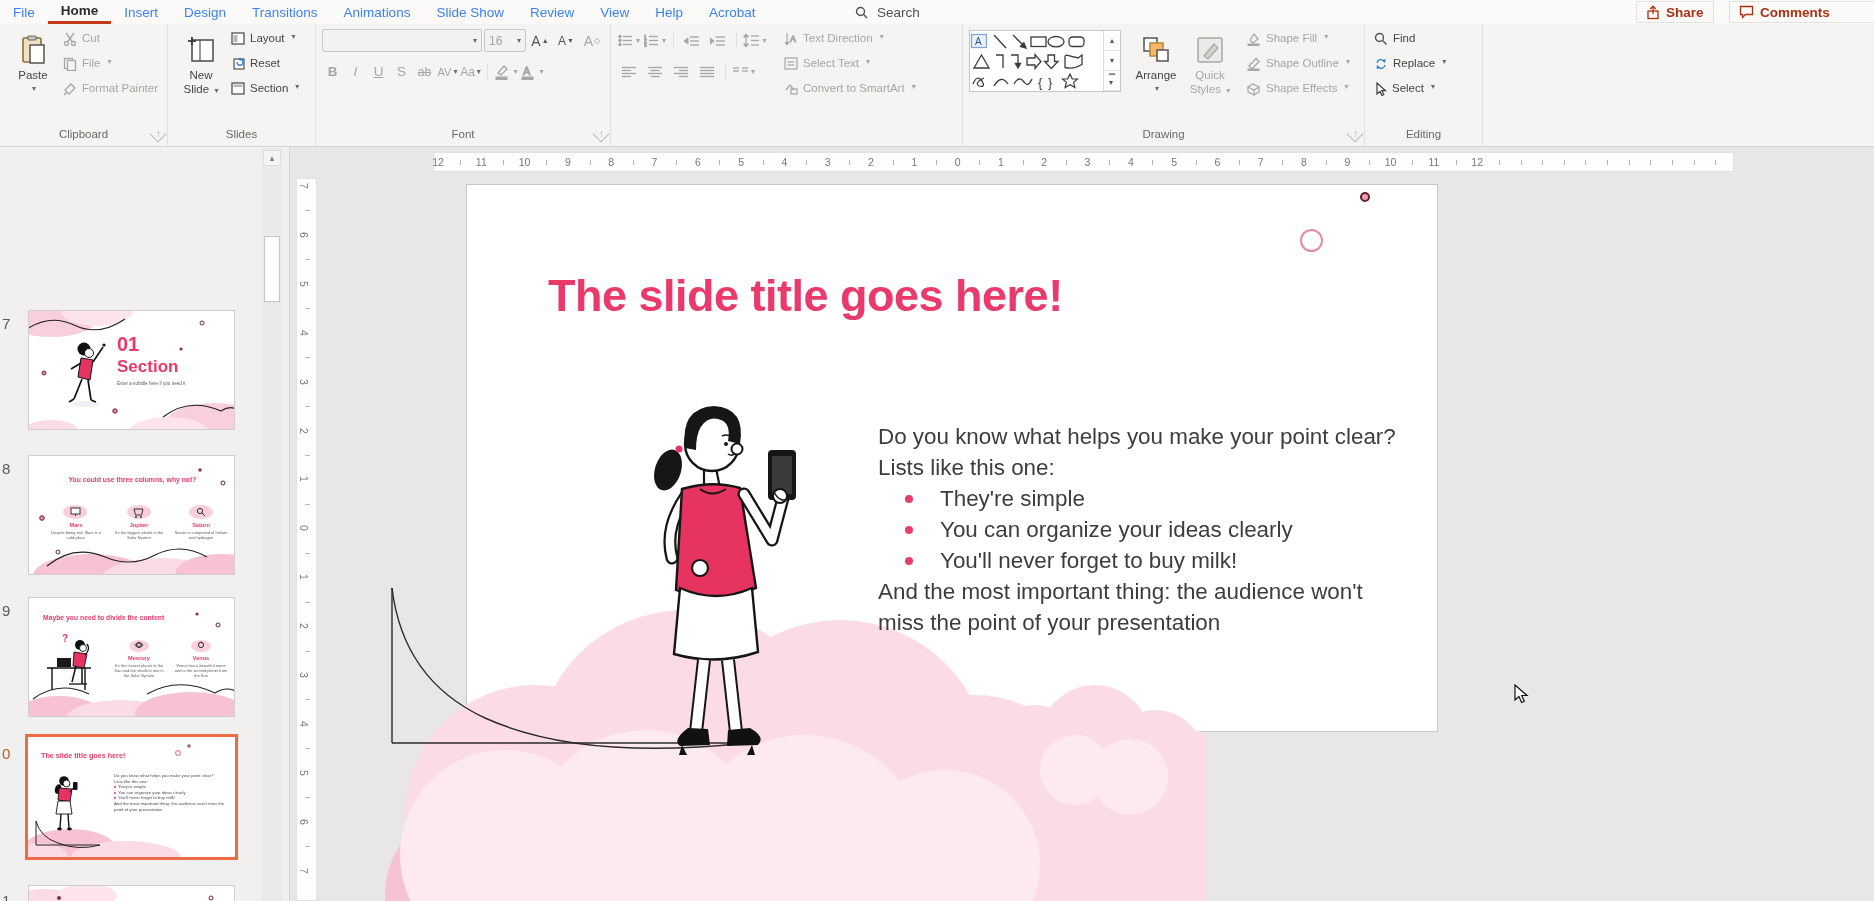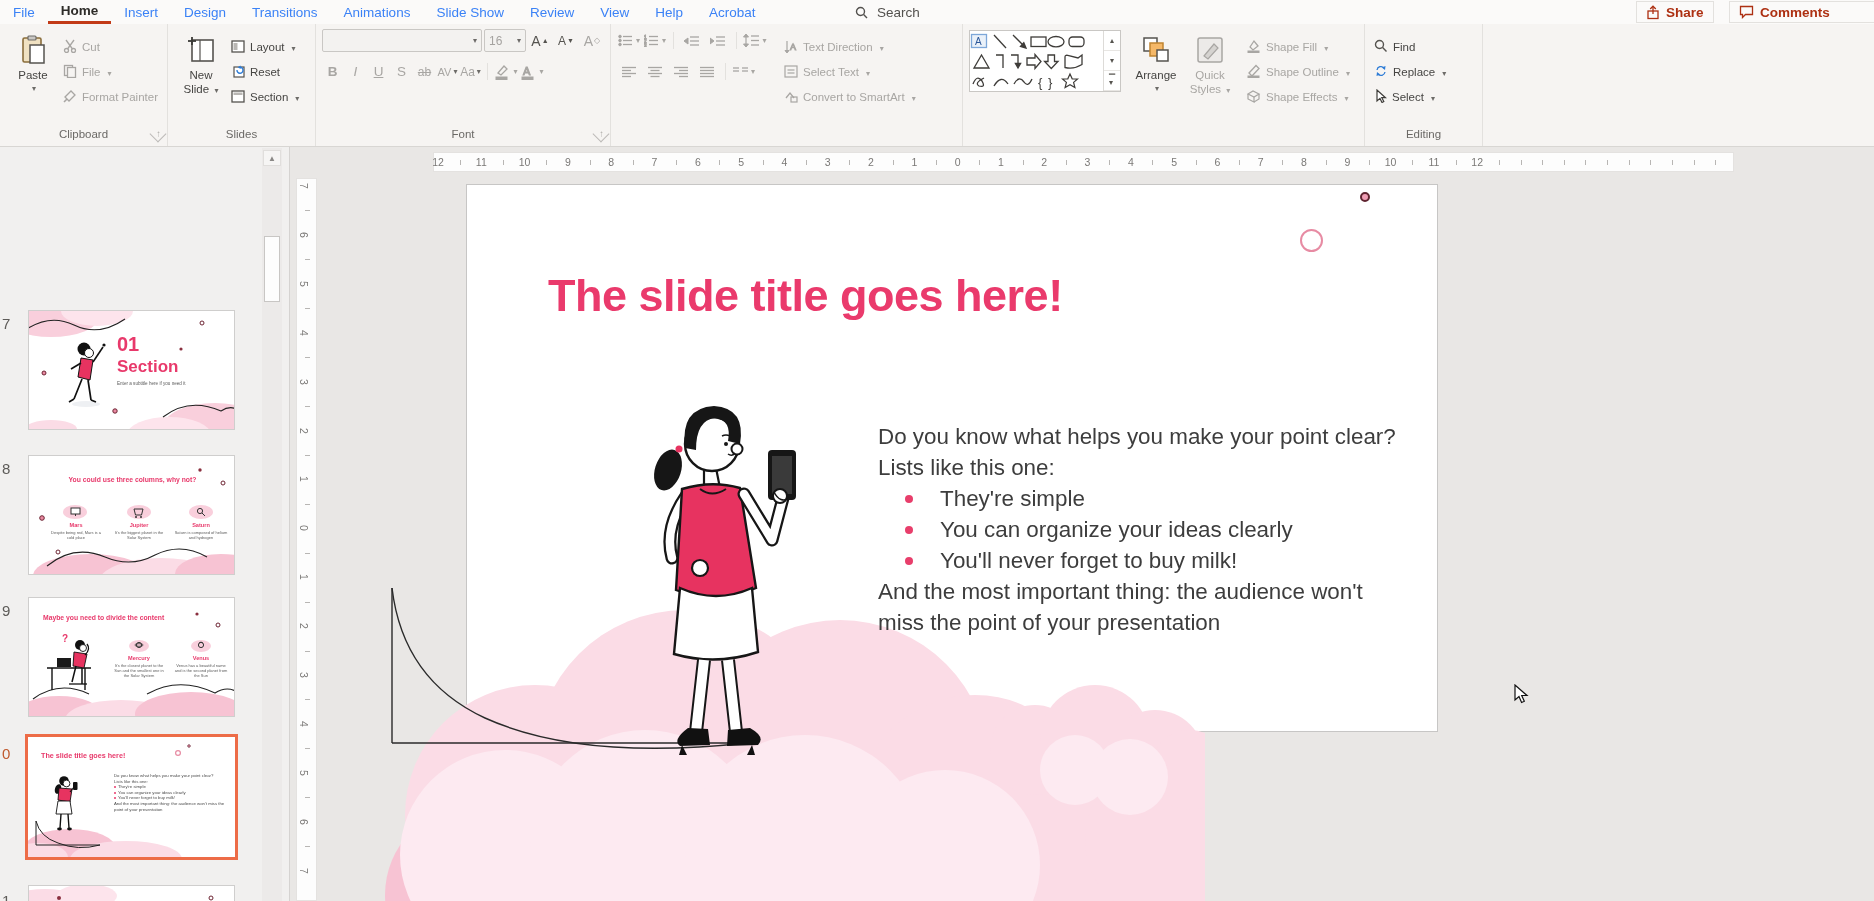--- a/index.html
+++ b/index.html
@@ -18,21 +18,21 @@
 
 .rb{position:absolute;top:24px;left:0;width:1874px;height:123px;background:#f6f4f2;display:flex;border-bottom:1px solid #d8d6d3}
 .grp{display:flex;flex-direction:column;border-right:1px solid #e3e1de}
 .grp-content{flex:1;display:flex;align-items:flex-start;padding:4px 6px 0}
 .grp-label{height:20px;font-size:11.5px;color:#6b6966;text-align:center;line-height:16px;position:relative}
 .launcher{position:absolute;right:3px;top:2px;width:12px;height:12px;border-left:1px solid #8e8c89;border-top:1px solid #8e8c89;transform:rotate(225deg);opacity:.55}
 .launcher:after{content:"→";position:absolute;left:1px;top:-4px;font-size:9px;color:#6b6966;transform:rotate(45deg)}
 .big{width:54px;display:flex;flex-direction:column;align-items:center;font-size:11.5px;color:#454442;padding-top:4px;line-height:14px;text-align:center}
 .big .ico{height:36px;display:flex;align-items:center;justify-content:center}
 .stack{display:flex;flex-direction:column;gap:4px;padding-top:4px}
-.sbtn{display:flex;align-items:flex-end;gap:5px;height:21px;font-size:11.5px;color:#464543;padding:0 3px;white-space:nowrap}
+.sbtn{display:flex;align-items:flex-start;gap:5px;height:21px;font-size:11.5px;color:#464543;padding:0 3px;white-space:nowrap}
 .dis,.dis .chv{color:#a8a6a3!important}
 .dis svg *{stroke:#a8a6a3!important}
 .dis svg .fl{fill:#a8a6a3!important}
 .chv{font-size:8px;color:#6d6b68;margin-left:2px}
 .vr{width:1px;background:#e3e1de;margin:4px 4px;align-self:stretch}
 .frow{display:flex;align-items:center;gap:2px;height:25px;margin-bottom:6px}
 .combo{height:23px;background:#f3f2f0;border:1px solid #c9c7c4;border-radius:2px;display:flex;align-items:center;color:#a5a3a0;font-size:12px;padding:0 4px;justify-content:space-between}
 .lb{min-width:21px;height:22px;display:flex;align-items:center;justify-content:center;font-size:13.5px;color:#a8a6a3}
 .ibtn{min-width:24px;height:22px;display:flex;align-items:center;justify-content:center;gap:1px}
 .gallery{width:152px;height:62px;background:#fff;border:1px solid #c9c7c4;display:flex;margin-top:2px}
@@ -458,20 +458,21 @@
             <svg width="15" height="14" viewBox="0 0 15 14">
                 <path d="M2,5 L7,2 L13,5 L8,8 Z" fill="none" stroke="#a8a6a3" stroke-width="1.2"></path>
                 <path d="M2,5 L2,10 L8,13 L8,8" fill="none" stroke="#a8a6a3" stroke-width="1.2"></path>
                 <path d="M13,5 L13,10 L8,13" fill="none" stroke="#a8a6a3" stroke-width="1.2"></path>
               </svg>
             <span>Shape Effects</span>
               <span class="chv">▾</span>
           </div>
         </div>
       </div>
+      <div class="grp-label"><span>Drawing</span><span class="launcher"></span></div>
     </div>
 
     <div class="grp" style="width:118px">
       <div class="grp-content">
         <div class="stack">
           <div class="sbtn">
             <svg width="14" height="14" viewBox="0 0 14 14">
                 <circle cx="5.5" cy="5.5" r="4" fill="none" stroke="#55534f" stroke-width="1.4"></circle>
                 <line x1="8.6" y1="8.6" x2="12.5" y2="12.5" stroke="#55534f" stroke-width="1.4"></line>
               </svg>

